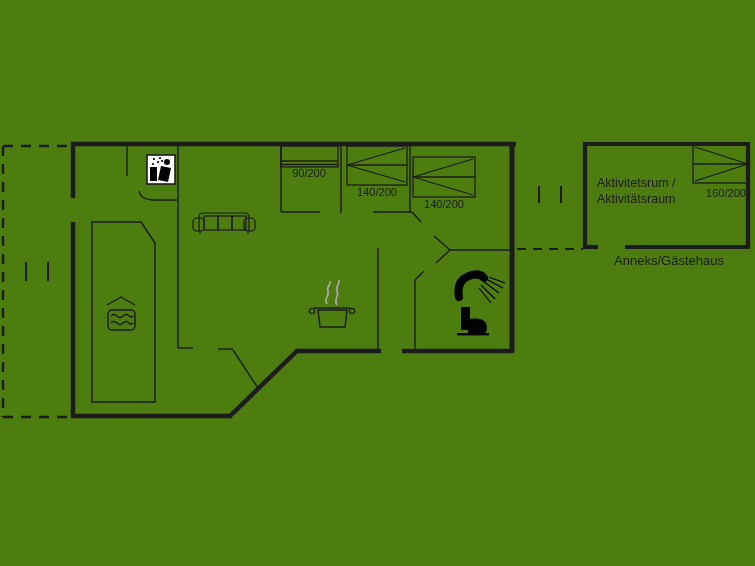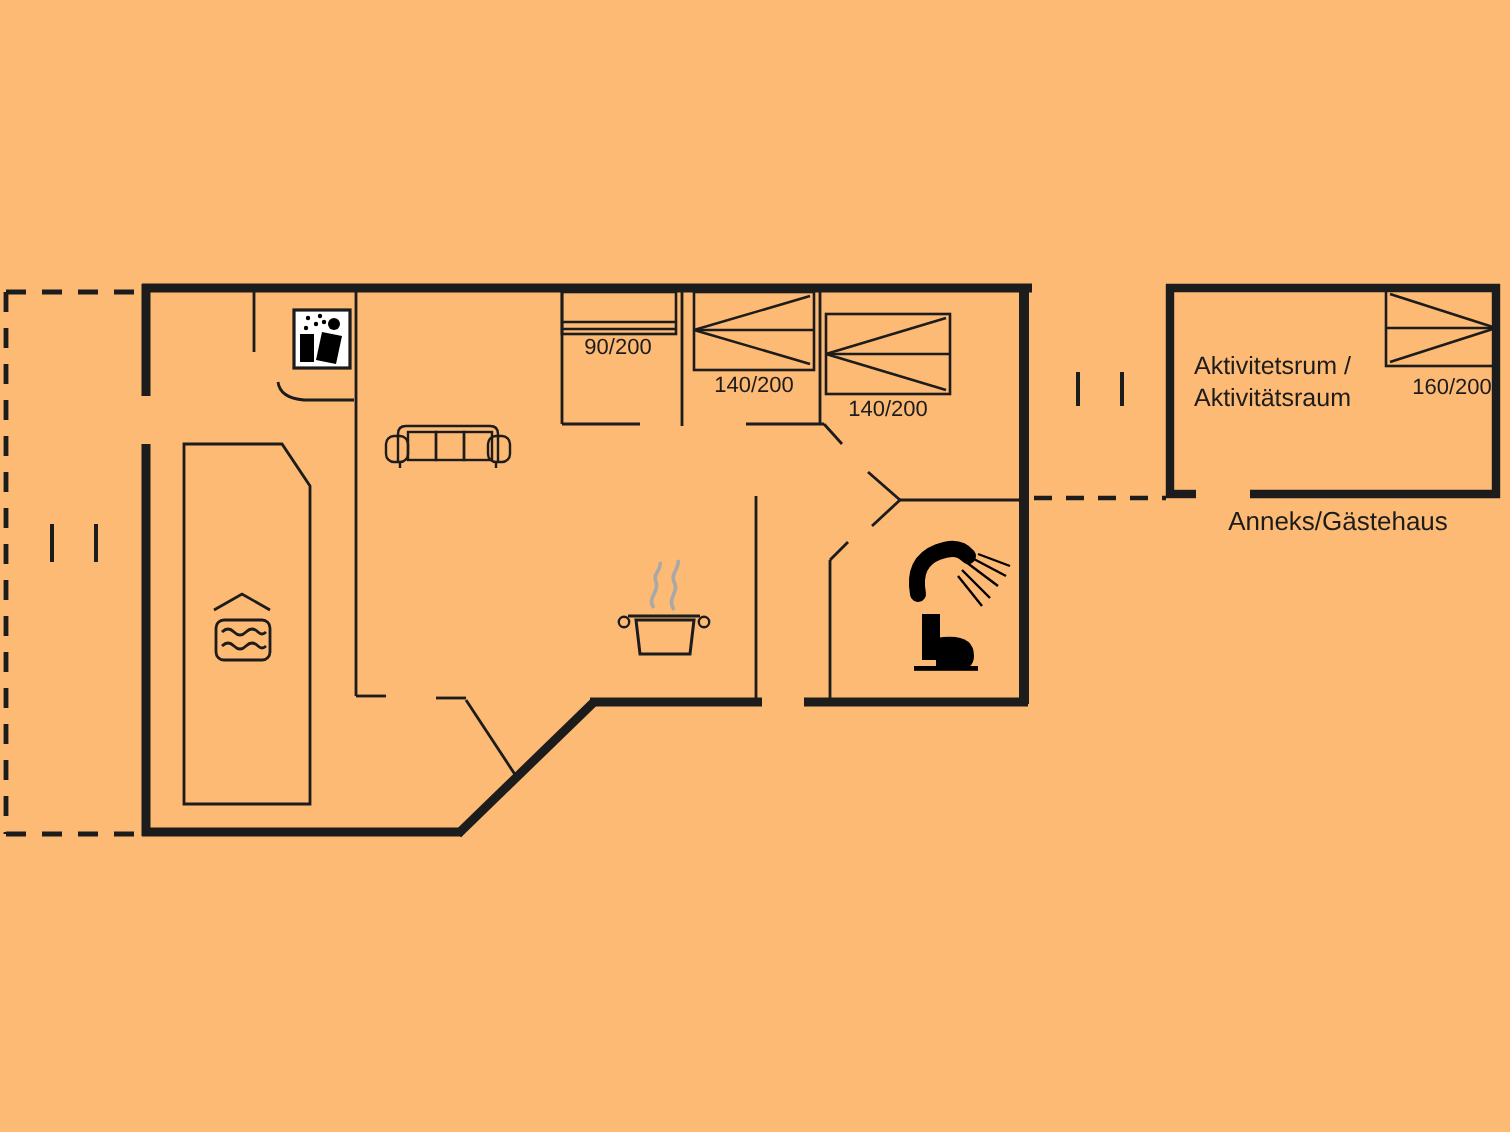--- a/index.html
+++ b/index.html
@@ -1,19 +1,19 @@
 <!DOCTYPE html>
 <html><head>
 <meta charset="utf-8">
 <style>
   html,body{margin:0;padding:0;background:#ffffff;}
   .stage{
     position:relative;
     width:755px;height:566px;
-    background:#fdba74;
+    background:#4d7c0f;
     font-family:"Liberation Sans", sans-serif;
     overflow:hidden;
   }
   svg text{
     font-family:"Liberation Sans", sans-serif;
     fill:#1c1c1c;
   }
   .lbl{font-size:11px;}
   .roomlbl{font-size:12.5px;}
   .caption{font-size:13px;}

